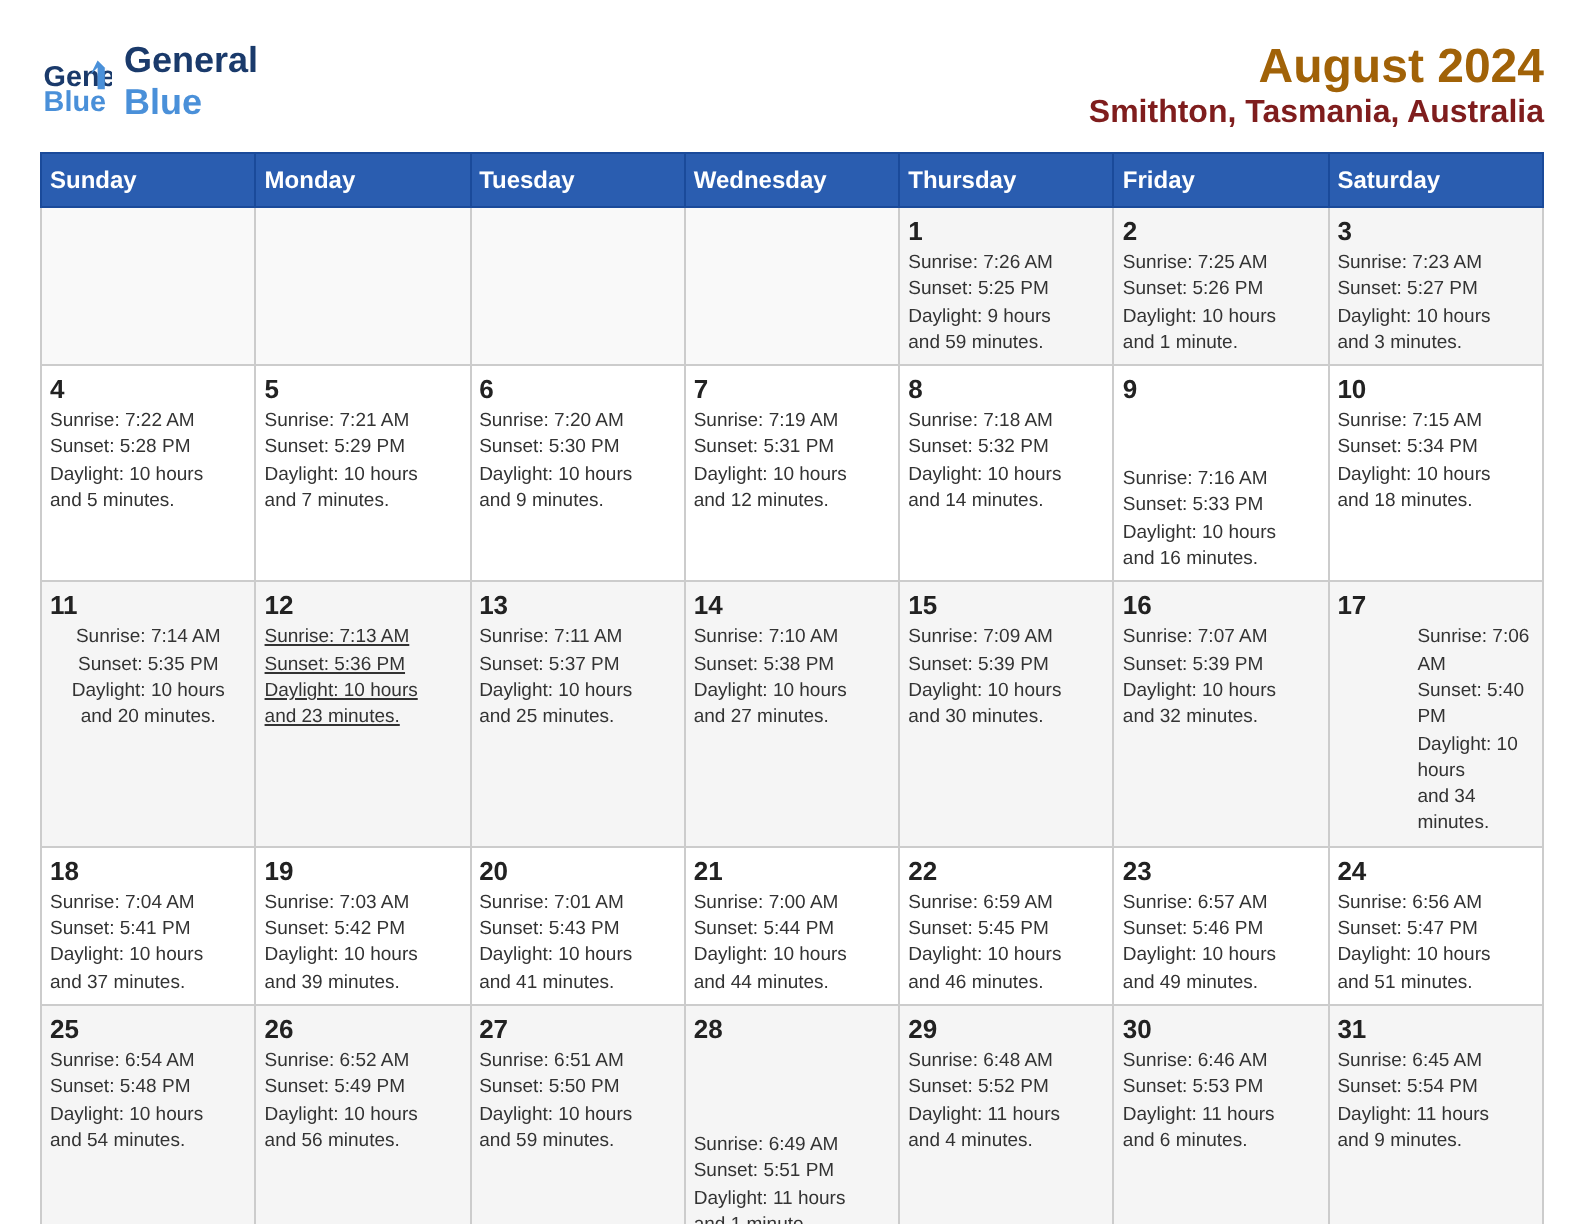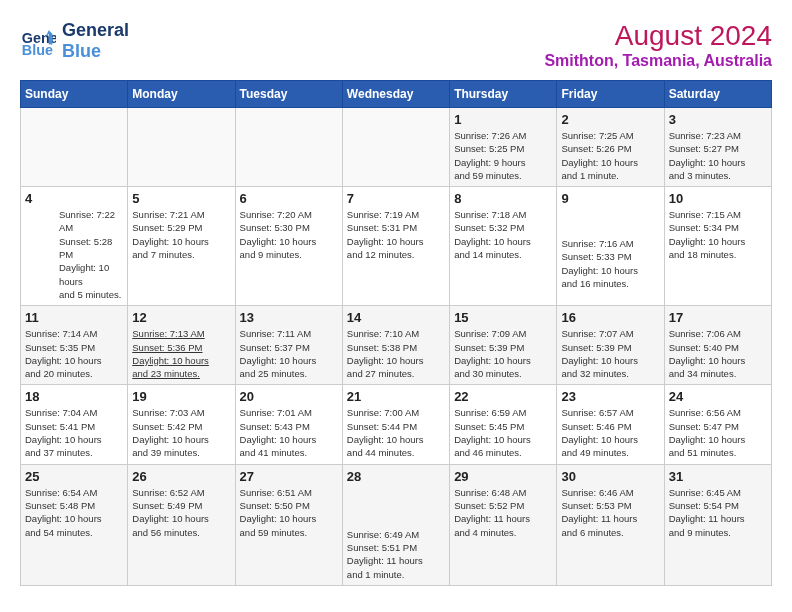--- a/index.html
+++ b/index.html
@@ -22,28 +22,28 @@
       gap: 6px;
     }
     .logo-icon {
       width: 36px;
       height: 36px;
     }
     .title-block {
       text-align: right;
     }
     .month-title {
-      font-size: 28px;
-      font-weight: normal;
-      color: #be185d;
+      font-size: 24px;
+      font-weight: bold;
+      color: #a16207;
     }
     .location-title {
       font-size: 16px;
       font-weight: bold;
-      color: #a21caf;
+      color: #7f1d1d;
     }
     .calendar-table {
       width: 100%;
       border-collapse: collapse;
       font-size: 10.5px;
     }
     .calendar-table thead th {
       background-color: #2a5db0;
       color: #fff;
       padding: 6px 4px;
@@ -138,21 +138,21 @@
           <span class="day-num">3</span>
           <div class="day-info" style="white-space: pre-line;">Sunrise: 7:23 AM
 Sunset: 5:27 PM
 Daylight: 10 hours
 and 3 minutes.</div>
         </td>
       </tr>
       <tr>
         <td>
           <span class="day-num">4</span>
-          <div class="day-info" style="white-space: pre-line; margin-left: 34px;">Sunrise: 7:22 AM
+          <div class="day-info" style="white-space: pre-line;">Sunrise: 7:22 AM
 Sunset: 5:28 PM
 Daylight: 10 hours
 and 5 minutes.</div>
         </td>
         <td>
           <span class="day-num">5</span>
           <div class="day-info" style="white-space: pre-line;">Sunrise: 7:21 AM
 Sunset: 5:29 PM
 Daylight: 10 hours
 and 7 minutes.</div>
@@ -189,21 +189,21 @@
           <span class="day-num">10</span>
           <div class="day-info" style="white-space: pre-line;">Sunrise: 7:15 AM
 Sunset: 5:34 PM
 Daylight: 10 hours
 and 18 minutes.</div>
         </td>
       </tr>
       <tr>
         <td>
           <span class="day-num">11</span>
-          <div class="day-info" style="white-space: pre-line;">Sunrise: 7:14 AM
+          <div class="day-info" style="white-space: pre-line; text-align: center;">Sunrise: 7:14 AM
 Sunset: 5:35 PM
 Daylight: 10 hours
 and 20 minutes.</div>
         </td>
         <td>
           <span class="day-num">12</span>
           <div class="day-info" style="white-space: pre-line; text-decoration: underline;">Sunrise: 7:13 AM
 Sunset: 5:36 PM
 Daylight: 10 hours
 and 23 minutes.</div>
@@ -231,21 +231,21 @@
         </td>
         <td>
           <span class="day-num">16</span>
           <div class="day-info" style="white-space: pre-line;">Sunrise: 7:07 AM
 Sunset: 5:39 PM
 Daylight: 10 hours
 and 32 minutes.</div>
         </td>
         <td>
           <span class="day-num">17</span>
-          <div class="day-info" style="white-space: pre-line;">Sunrise: 7:06 AM
+          <div class="day-info" style="white-space: pre-line; margin-left: 40px;">Sunrise: 7:06 AM
 Sunset: 5:40 PM
 Daylight: 10 hours
 and 34 minutes.</div>
         </td>
       </tr>
       <tr>
         <td>
           <span class="day-num">18</span>
           <div class="day-info" style="white-space: pre-line;">Sunrise: 7:04 AM
 Sunset: 5:41 PM

